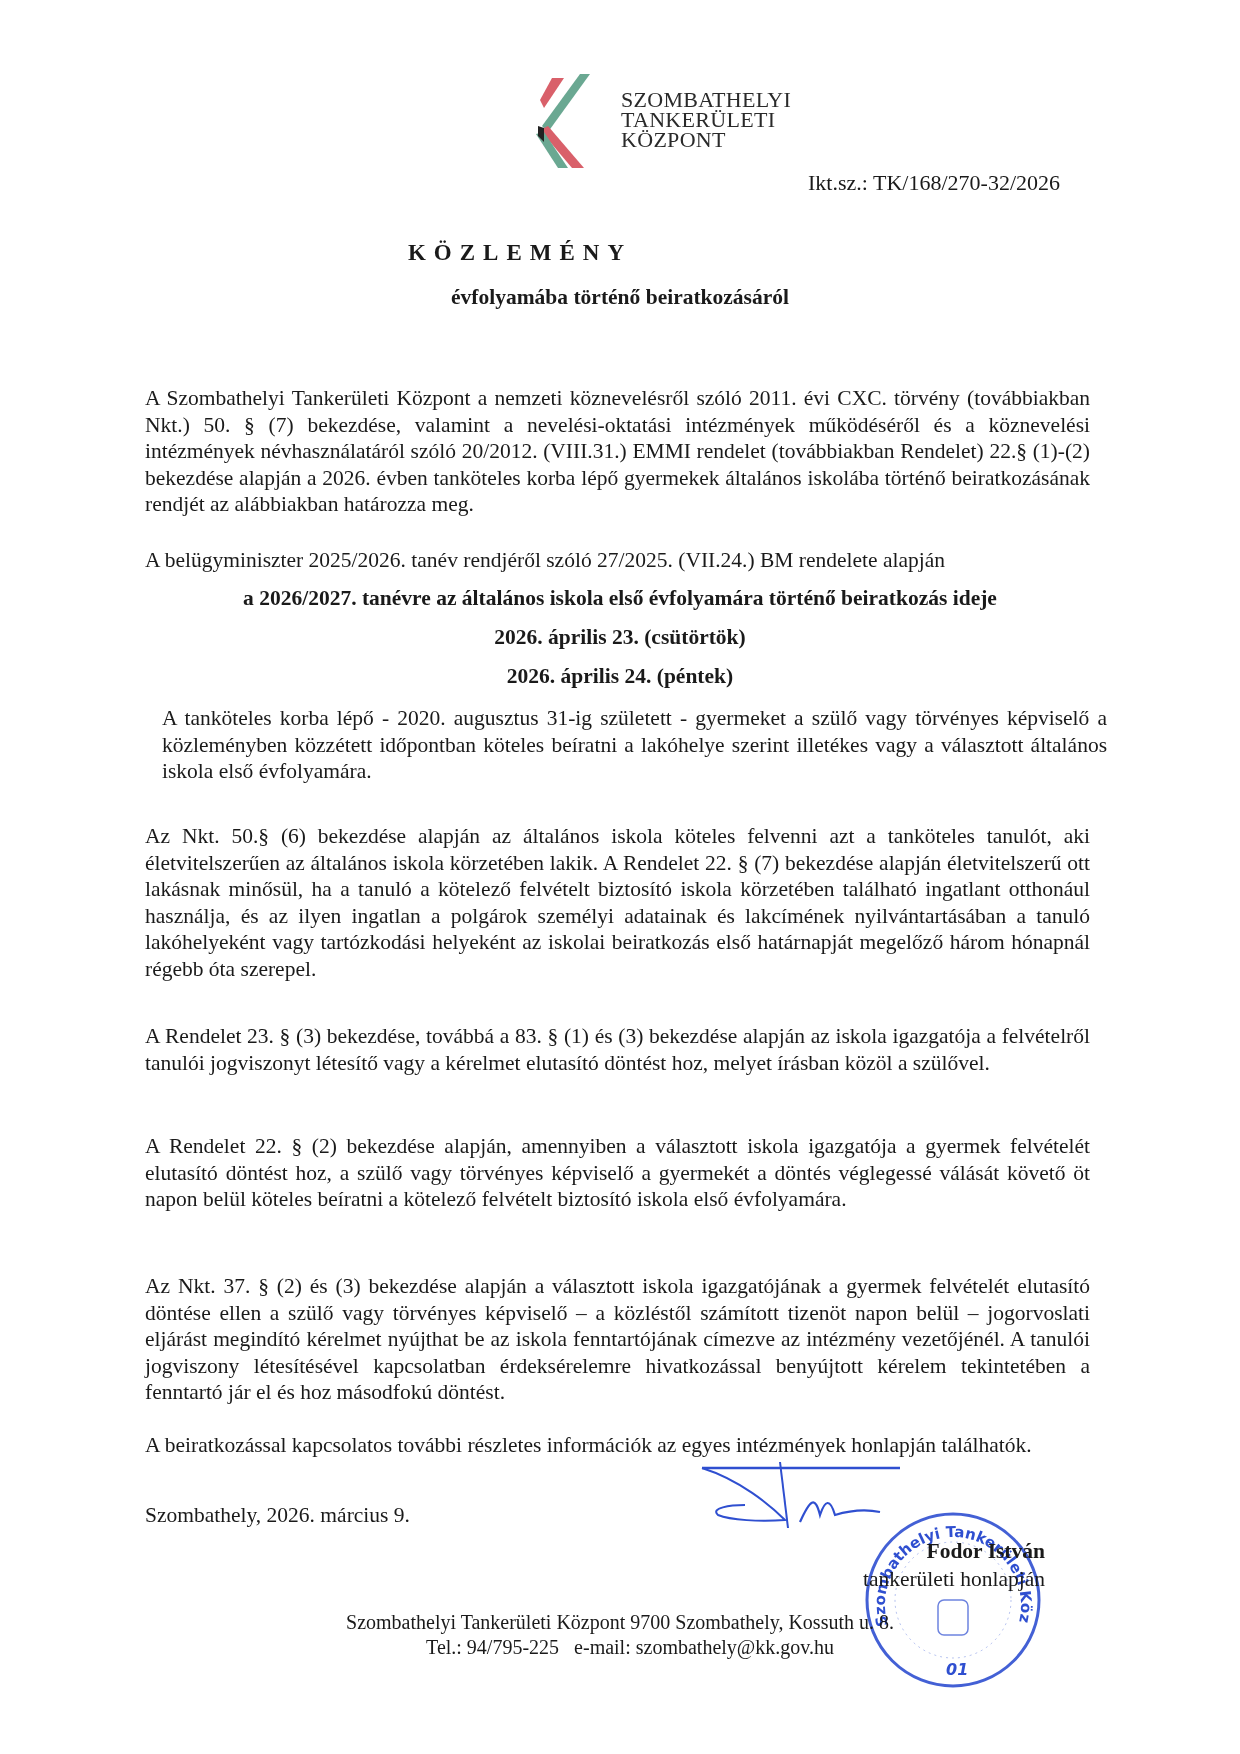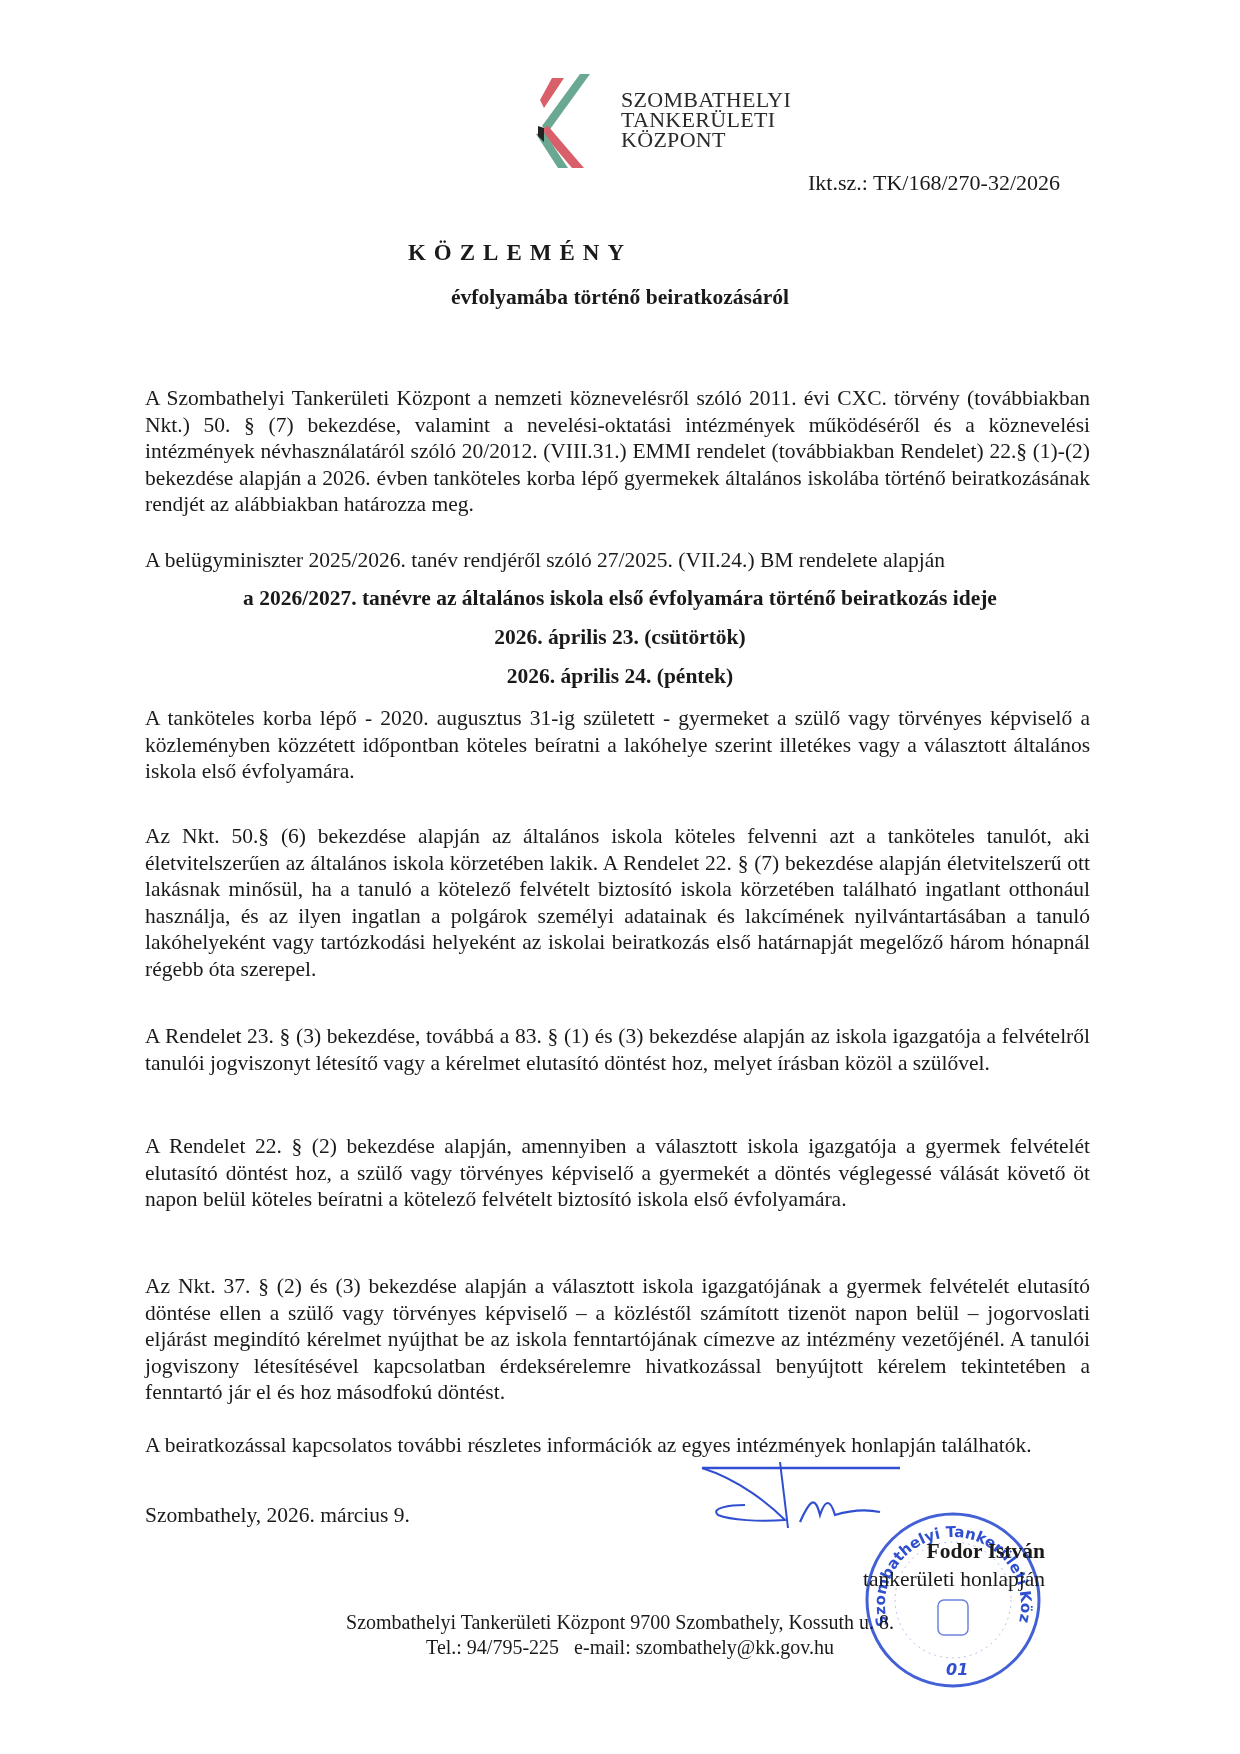--- a/index.html
+++ b/index.html
@@ -81,21 +81,21 @@
   <div>évfolyamába történő beiratkozásáról</div>
 </div>
 
 <p class="body" style="top:385px;">A Szombathelyi Tankerületi Központ a nemzeti köznevelésről szóló 2011. évi CXC. törvény (továbbiakban Nkt.) 50. § (7) bekezdése, valamint a nevelési-oktatási intézmények működéséről és a köznevelési intézmények névhasználatáról szóló 20/2012. (VIII.31.) EMMI rendelet (továbbiakban Rendelet) 22.§ (1)-(2) bekezdése alapján a 2026. évben tanköteles korba lépő gyermekek általános iskolába történő beiratkozásának rendjét az alábbiakban határozza meg.</p>
 <p class="body nojust" style="top:547px;">A belügyminiszter 2025/2026. tanév rendjéről szóló 27/2025. (VII.24.) BM rendelete alapján</p>
 
 <div class="center-bold" style="top:586px;">a 2026/2027. tanévre az általános iskola első évfolyamára történő beiratkozás ideje</div>
 <div class="center-bold" style="top:625px;">2026. április 23. (csütörtök)</div>
 <div class="center-bold" style="top:664px;">2026. április 24. (péntek)</div>
 
-<p class="body" style="top:705px;">A tanköteles korba lépő - 2020. augusztus 31-ig született - gyermeket a szülő vagy törvényes képviselő a közleményben közzétett időpontban köteles beíratni a lakóhelye szerint illetékes vagy a választott általános iskola első évfolyamára.</p>
+<p class="body" style="top:705px;margin-left:17px;">A tanköteles korba lépő - 2020. augusztus 31-ig született - gyermeket a szülő vagy törvényes képviselő a közleményben közzétett időpontban köteles beíratni a lakóhelye szerint illetékes vagy a választott általános iskola első évfolyamára.</p>
 <p class="body" style="top:823px;">Az Nkt. 50.§ (6) bekezdése alapján az általános iskola köteles felvenni azt a tanköteles tanulót, aki életvitelszerűen az általános iskola körzetében lakik. A Rendelet 22. § (7) bekezdése alapján életvitelszerű ott lakásnak minősül, ha a tanuló a kötelező felvételt biztosító iskola körzetében található ingatlant otthonául használja, és az ilyen ingatlan a polgárok személyi adatainak és lakcímének nyilvántartásában a tanuló lakóhelyeként vagy tartózkodási helyeként az iskolai beiratkozás első határnapját megelőző három hónapnál régebb óta szerepel.</p>
 <p class="body" style="top:1023px;">A Rendelet 23. § (3) bekezdése, továbbá a 83. § (1) és (3) bekezdése alapján az iskola igazgatója a felvételről tanulói jogviszonyt létesítő vagy a kérelmet elutasító döntést hoz, melyet írásban közöl a szülővel.</p>
 <p class="body" style="top:1133px;">A Rendelet 22. § (2) bekezdése alapján, amennyiben a választott iskola igazgatója a gyermek felvételét elutasító döntést hoz, a szülő vagy törvényes képviselő a gyermekét a döntés véglegessé válását követő öt napon belül köteles beíratni a kötelező felvételt biztosító iskola első évfolyamára.</p>
 <p class="body" style="top:1273px;">Az Nkt. 37. § (2) és (3) bekezdése alapján a választott iskola igazgatójának a gyermek felvételét elutasító döntése ellen a szülő vagy törvényes képviselő – a közléstől számított tizenöt napon belül – jogorvoslati eljárást megindító kérelmet nyújthat be az iskola fenntartójának címezve az intézmény vezetőjénél. A tanulói jogviszony létesítésével kapcsolatban érdeksérelemre hivatkozással benyújtott kérelem tekintetében a fenntartó jár el és hoz másodfokú döntést.</p>
 <p class="body" style="top:1432px;">A beiratkozással kapcsolatos további részletes információk az egyes intézmények honlapján találhatók.</p>
 
 <div class="body nojust" style="top:1502px;">Szombathely, 2026. március 9.</div>
 
 <svg class="sig-svg" viewBox="0 0 260 75">
   <path d="M2 8 L200 8" stroke="#2f4fd0" stroke-width="2.5" fill="none"></path>

